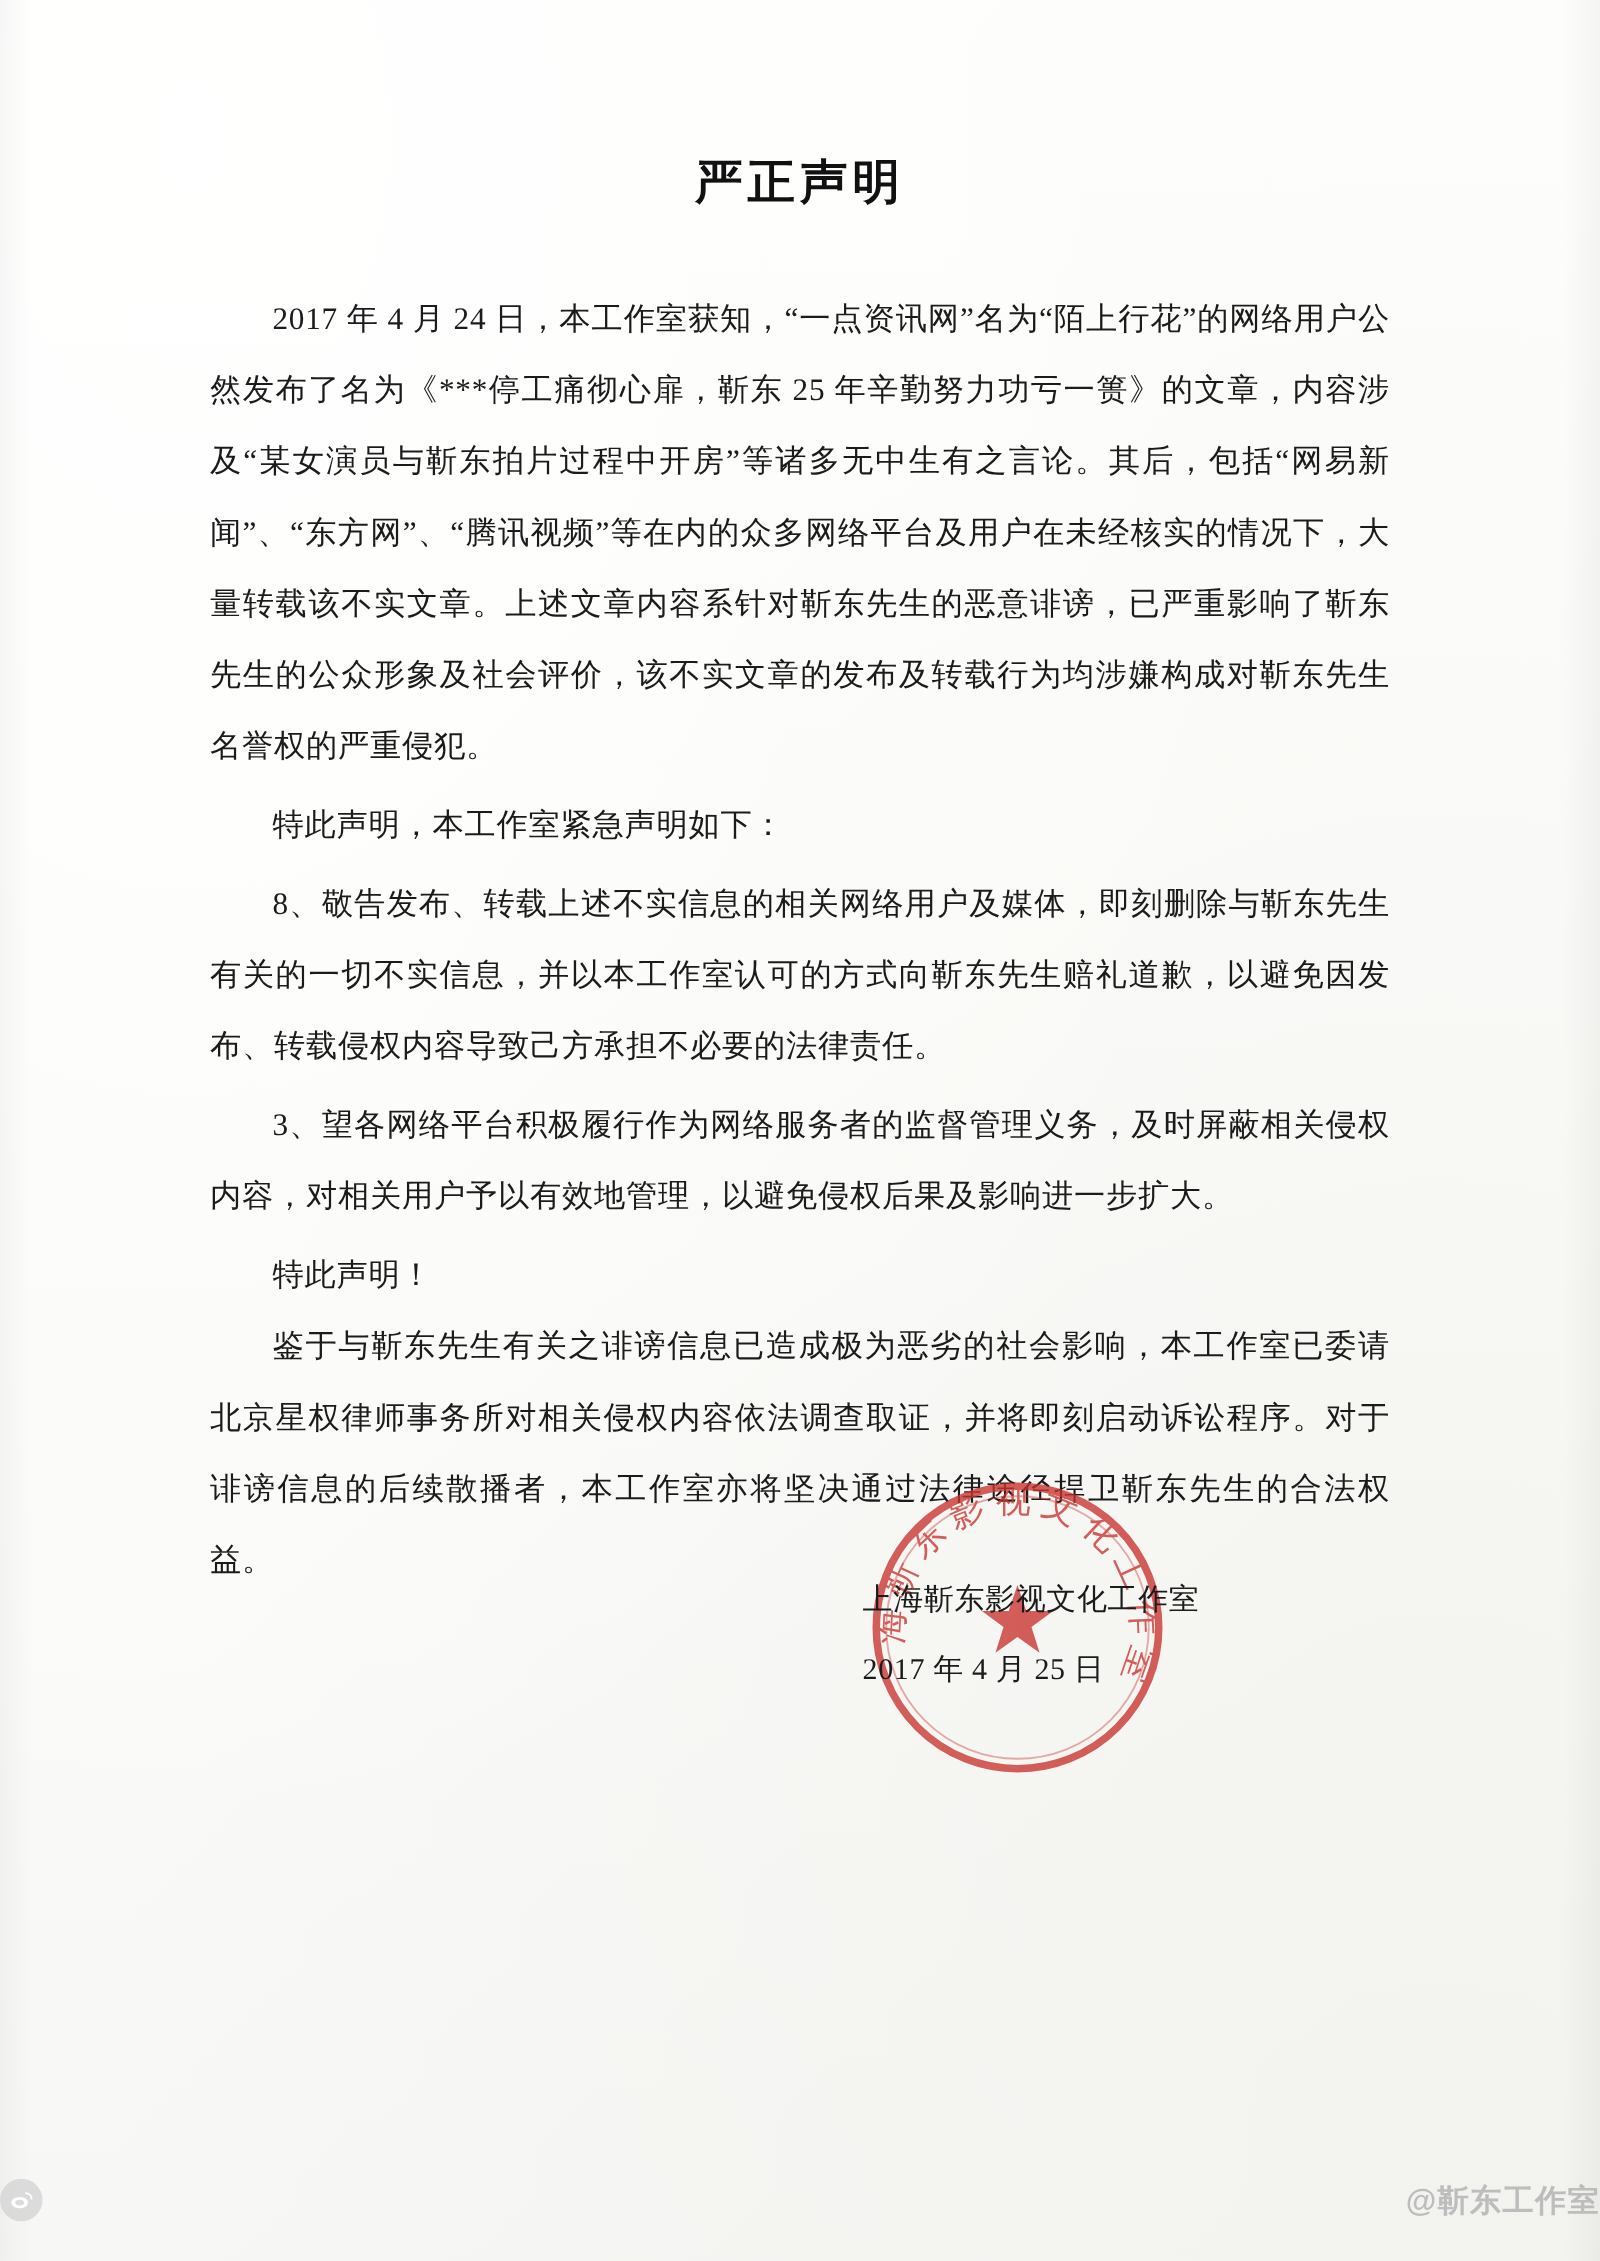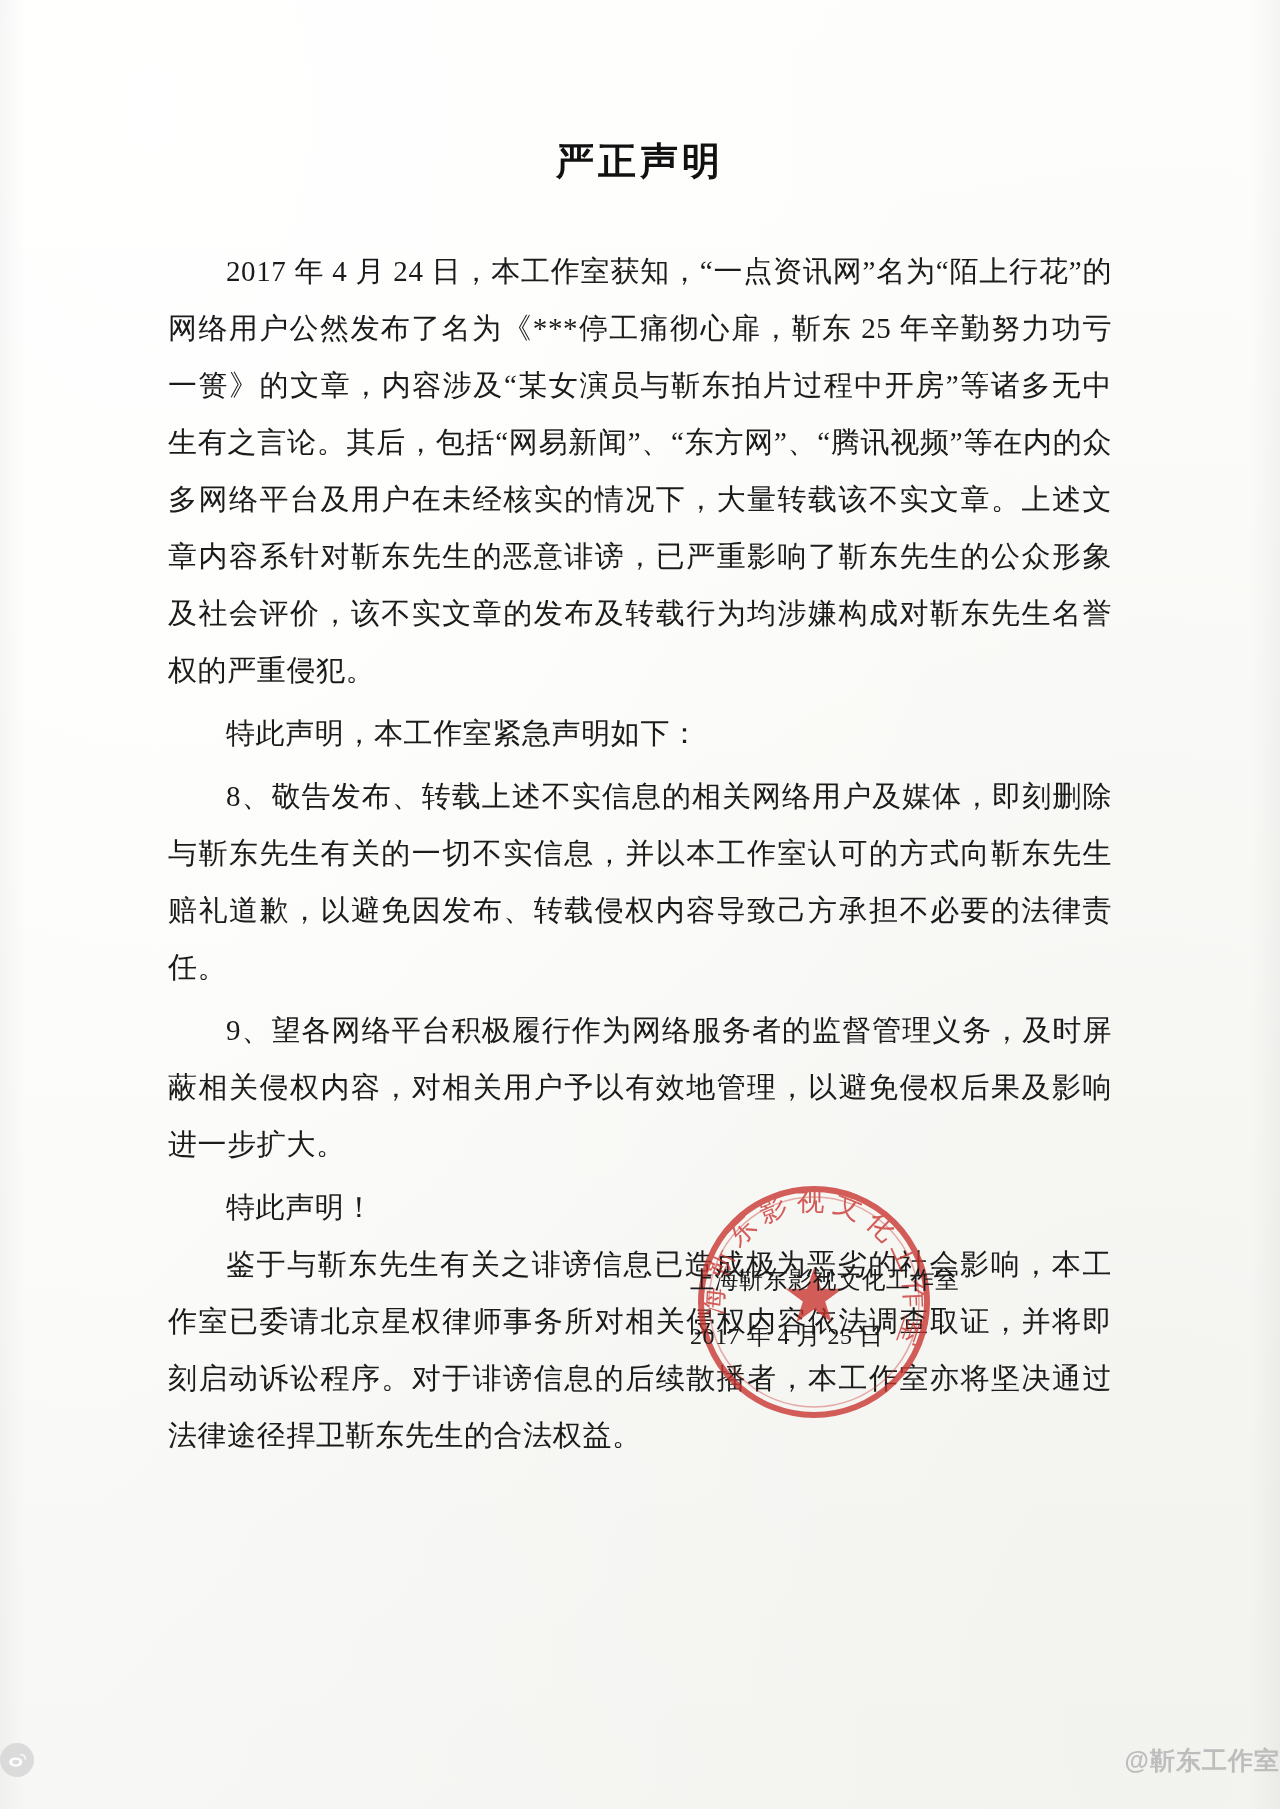--- a/index.html
+++ b/index.html
@@ -24,34 +24,34 @@
     position: absolute;
     inset: 0;
     background:
       radial-gradient(ellipse at 12% 6%, rgba(255,255,255,0.9) 0%, rgba(250,250,248,0) 60%),
       radial-gradient(ellipse at 90% 95%, rgba(238,238,234,0.55) 0%, rgba(250,250,248,0) 65%);
     pointer-events: none;
   }
   .doc {
     position: absolute;
     left: 168px;
-    top: 136px;
+    top: 120px;
     width: 944px;
   }
   .doc-title {
     text-align: center;
     font-size: 38px;
     font-weight: bold;
     letter-spacing: 4px;
     color: #111;
     margin: 0 0 56px 0;
     font-family: "Liberation Serif", "DejaVu Serif", serif;
   }
   .para {
-    font-size: 29px;
+    font-size: 25px;
     line-height: 57px;
     text-align: justify;
     text-justify: inter-ideograph;
     color: #1b1b1b;
     margin: 0 0 6px 0;
     text-indent: 2em;
     letter-spacing: 0.6px;
   }
   .para.tight {
     margin-bottom: 0;
@@ -127,21 +127,21 @@
 <div class="page">
   <div class="paper-tint"></div>
   <div class="scan-fold"></div>
 
   <div class="doc">
     <h1 class="doc-title">严正声明</h1>
 
     <p class="para">2017 年 4 月 24 日，本工作室获知，“一点资讯网”名为“陌上行花”的网络用户公然发布了名为《***停工痛彻心扉，靳东 25 年辛勤努力功亏一篑》的文章，内容涉及“某女演员与靳东拍片过程中开房”等诸多无中生有之言论。其后，包括“网易新闻”、“东方网”、“腾讯视频”等在内的众多网络平台及用户在未经核实的情况下，大量转载该不实文章。上述文章内容系针对靳东先生的恶意诽谤，已严重影响了靳东先生的公众形象及社会评价，该不实文章的发布及转载行为均涉嫌构成对靳东先生名誉权的严重侵犯。</p>
     <p class="para">特此声明，本工作室紧急声明如下：</p>
     <p class="para">8、敬告发布、转载上述不实信息的相关网络用户及媒体，即刻删除与靳东先生有关的一切不实信息，并以本工作室认可的方式向靳东先生赔礼道歉，以避免因发布、转载侵权内容导致己方承担不必要的法律责任。</p>
-    <p class="para">9、望各网络平台积极履行作为网络服务者的监督管理义务，及时屏蔽相关侵权内容，对相关用户予以有效地管理，以避免侵权后果及影响进一步扩大。</p>
+    <p class="para">3、望各网络平台积极履行作为网络服务者的监督管理义务，及时屏蔽相关侵权内容，对相关用户予以有效地管理，以避免侵权后果及影响进一步扩大。</p>
     <p class="para tight">特此声明！</p>
     <p class="para">鉴于与靳东先生有关之诽谤信息已造成极为恶劣的社会影响，本工作室已委请北京星权律师事务所对相关侵权内容依法调查取证，并将即刻启动诉讼程序。对于诽谤信息的后续散播者，本工作室亦将坚决通过法律途径捍卫靳东先生的合法权益。</p>
   </div>
 
   <div class="stamp">
     <svg width="248" height="248" viewBox="0 0 248 248" aria-hidden="true">
       <defs>
         <path id="sealArc" d="M 124,124 m -92,0 a 92,92 0 1,1 184,0 a 92,92 0 1,1 -184,0"></path>
       </defs>
       <g opacity="0.78">

